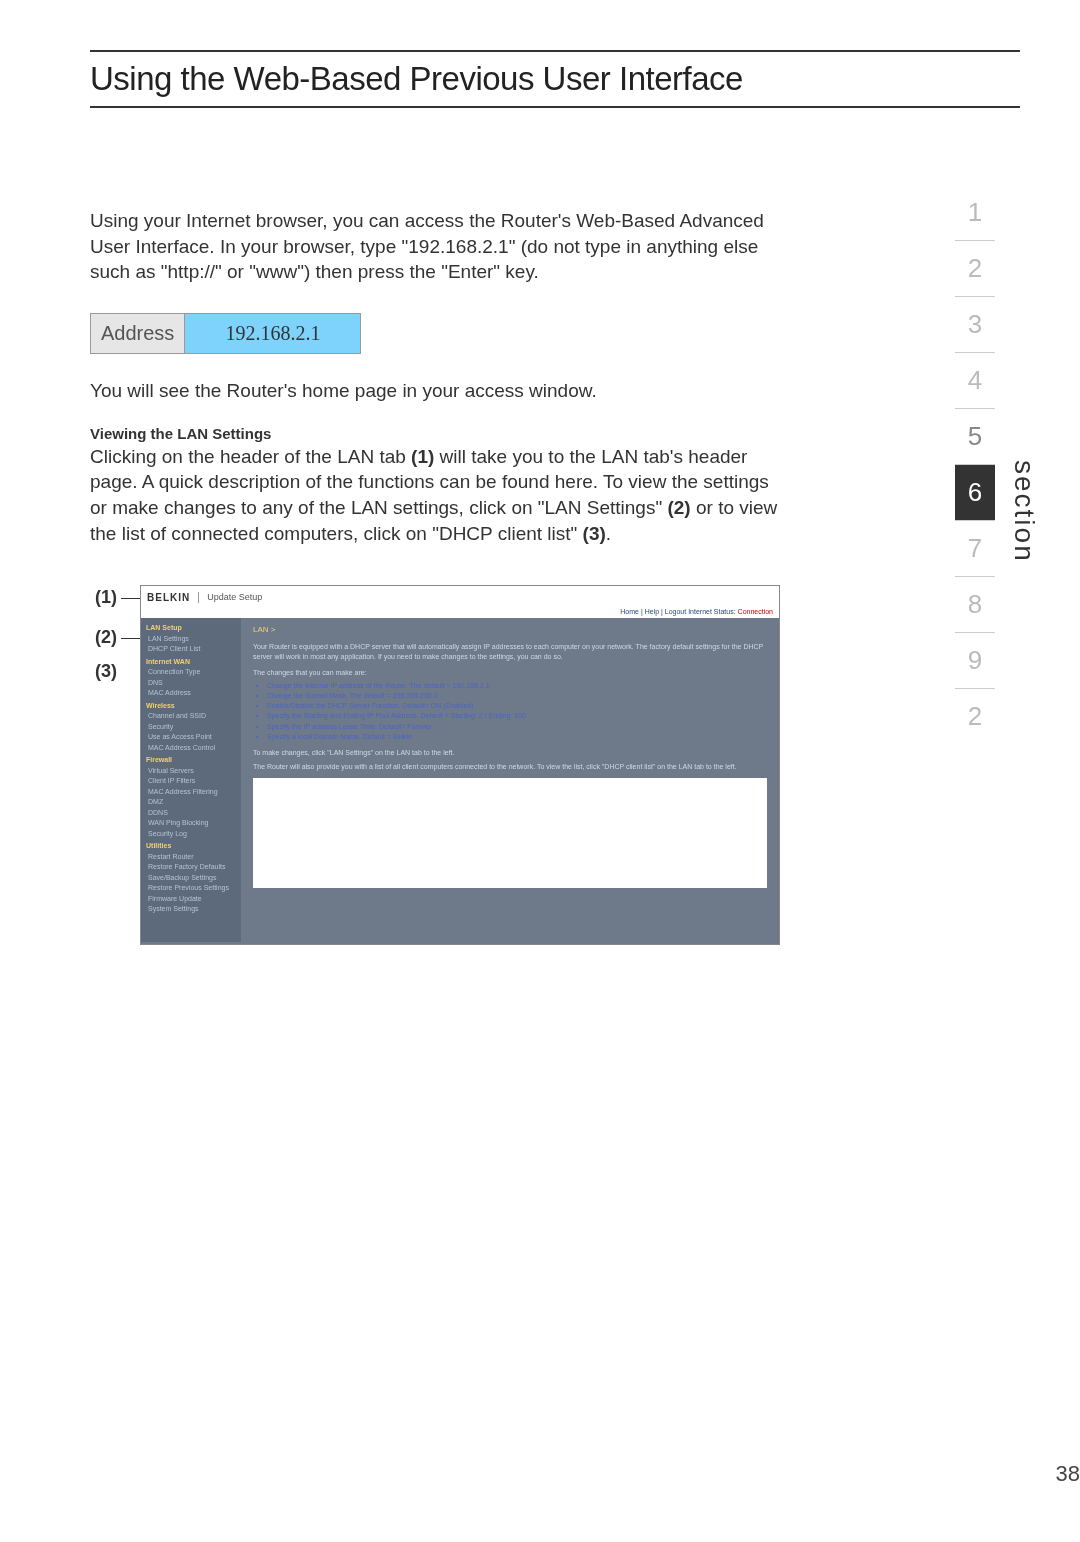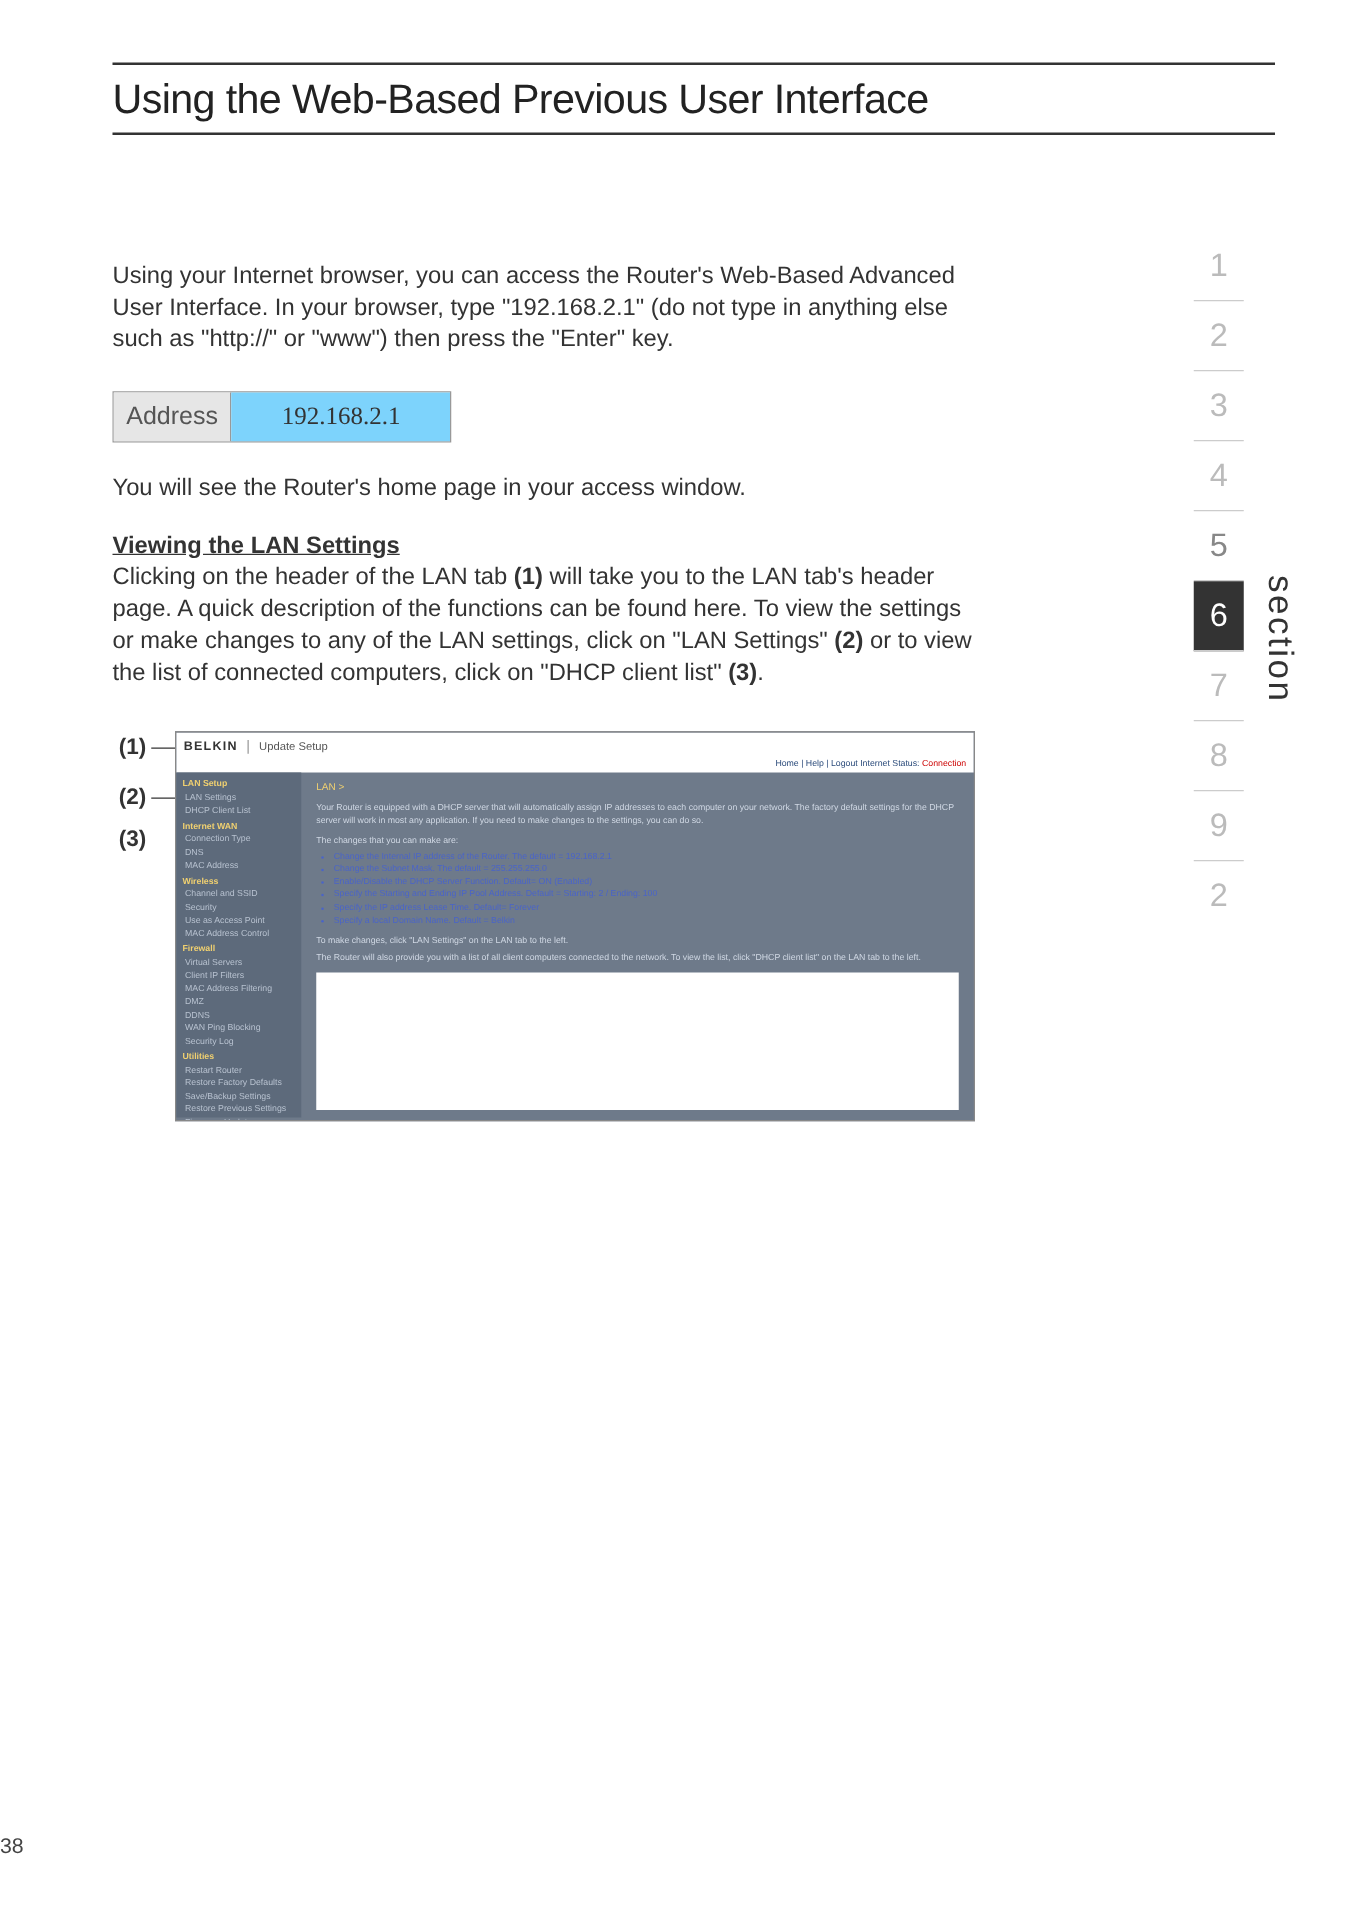--- a/index.html
+++ b/index.html
@@ -47,23 +47,22 @@
     color: #555;
     border-right: 1px solid #999;
   }
   .address-box .val {
     background: #7dd3fc;
     padding: 6px 40px 6px 40px;
     font-family: "Times New Roman", serif;
   }
   .subhead {
     font-weight: bold;
-    font-size: 19px;
+    font-size: 15px;
     margin-top: 4px;
-    text-decoration: underline;
   }
   .bold-inline { font-weight: bold; }
 
   .section-nav {
     position: absolute;
     right: 85px;
     top: 185px;
     width: 40px;
     display: flex;
     flex-direction: column;
@@ -114,21 +113,21 @@
     width: 20px;
     vertical-align: middle;
     margin-left: 4px;
   }
 
   .router-shot {
     position: absolute;
     left: 140px;
     top: 585px;
     width: 640px;
-    height: 312px;
+    height: 360px;
     background: #6e7a8a;
     font-size: 8px;
     color: #c8d0dc;
     overflow: hidden;
     border: 1px solid #888;
   }
   .router-header {
     background: #fff;
     color: #333;
     display: flex;
@@ -189,22 +188,22 @@
     background: #fff;
     height: 110px;
     margin-top: 6px;
   }
 
   .page-num {
     position: absolute;
     bottom: 55px;
     left: 0;
     width: 100%;
-    text-align: left;
-    font-size: 17px;
+    text-align: right;
+    font-size: 22px;
     color: #444;
   }
 </style>
 </head>
 <body>
 
 <div class="page">
 
   <div class="title-bar">
     <h1>Using the Web-Based Previous User Interface</h1>

